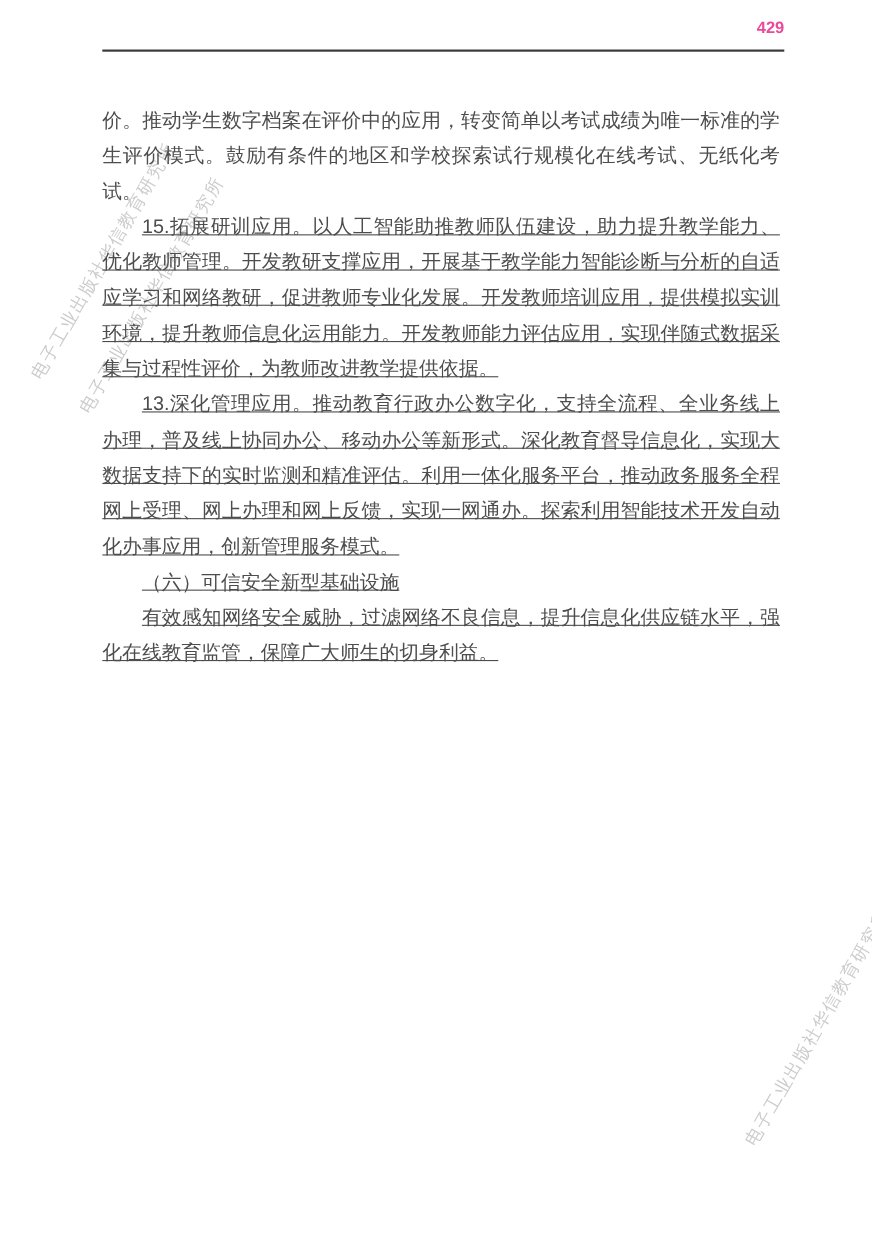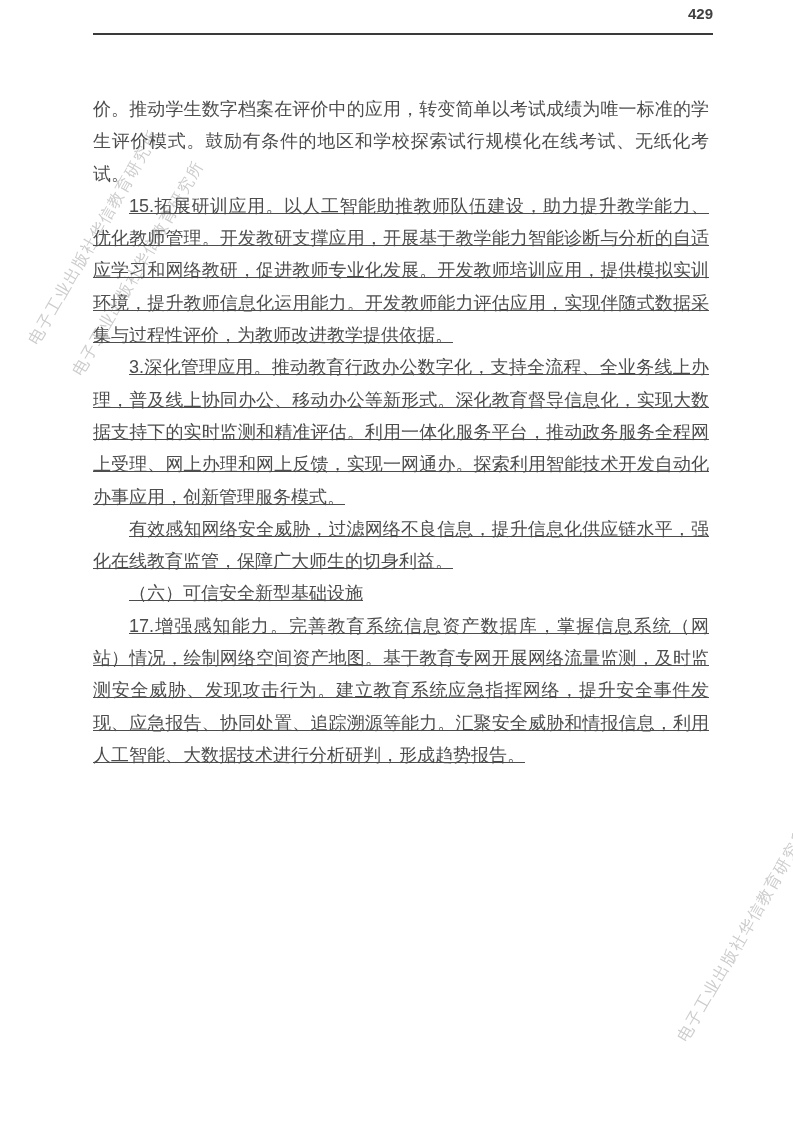--- a/index.html
+++ b/index.html
@@ -36,22 +36,22 @@
     top: 0;
     width: 620px;
     z-index: 1;
   }
   .page-number {
     display: block;
     text-align: right;
     font-size: 15px;
     font-weight: 600;
     line-height: 20px;
-    color: #404040;
-    padding-top: 4px;
+    color: #ec4899;
+    padding-top: 16px;
   }
   .header-rule {
     margin-top: 9px;
     height: 2px;
     background: #3a3a3a;
   }
 
   
   .content {
     position: absolute;
@@ -81,19 +81,18 @@
   <div class="wm wm-c">电子工业出版社华信教育研究所</div>
 
   <div class="header">
     <span class="page-number">429</span>
     <div class="header-rule"></div>
   </div>
 
   <div class="content">
     <p>价。推动学生数字档案在评价中的应用，转变简单以考试成绩为唯一标准的学生评价模式。鼓励有条件的地区和学校探索试行规模化在线考试、无纸化考试。</p>
     <p class="indent">15.拓展研训应用。以人工智能助推教师队伍建设，助力提升教学能力、优化教师管理。开发教研支撑应用，开展基于教学能力智能诊断与分析的自适应学习和网络教研，促进教师专业化发展。开发教师培训应用，提供模拟实训环境，提升教师信息化运用能力。开发教师能力评估应用，实现伴随式数据采集与过程性评价，为教师改进教学提供依据。</p>
-    <p class="indent">3.深化管理应用。推动教育行政办公数字化，支持全流程、全业务线上办理，普及线上协同办公、移动办公等新形式。深化教育督导信息化，实现大数据支持下的实时监测和精准评估。利用一体化服务平台，推动政务服务全程网上受理、网上办理和网上反馈，实现一网通办。探索利用智能技术开发自动化办事应用，创新管理服务模式。</p>
+    <p class="indent">13.深化管理应用。推动教育行政办公数字化，支持全流程、全业务线上办理，普及线上协同办公、移动办公等新形式。深化教育督导信息化，实现大数据支持下的实时监测和精准评估。利用一体化服务平台，推动政务服务全程网上受理、网上办理和网上反馈，实现一网通办。探索利用智能技术开发自动化办事应用，创新管理服务模式。</p>
+    <p class="indent">（六）可信安全新型基础设施</p>
     <p class="indent">有效感知网络安全威胁，过滤网络不良信息，提升信息化供应链水平，强化在线教育监管，保障广大师生的切身利益。</p>
-    <p class="indent">（六）可信安全新型基础设施</p>
-    <p class="indent">17.增强感知能力。完善教育系统信息资产数据库，掌握信息系统（网站）情况，绘制网络空间资产地图。基于教育专网开展网络流量监测，及时监测安全威胁、发现攻击行为。建立教育系统应急指挥网络，提升安全事件发现、应急报告、协同处置、追踪溯源等能力。汇聚安全威胁和情报信息，利用人工智能、大数据技术进行分析研判，形成趋势报告。</p>
   </div>
 
 </div>
 
 </body></html>

